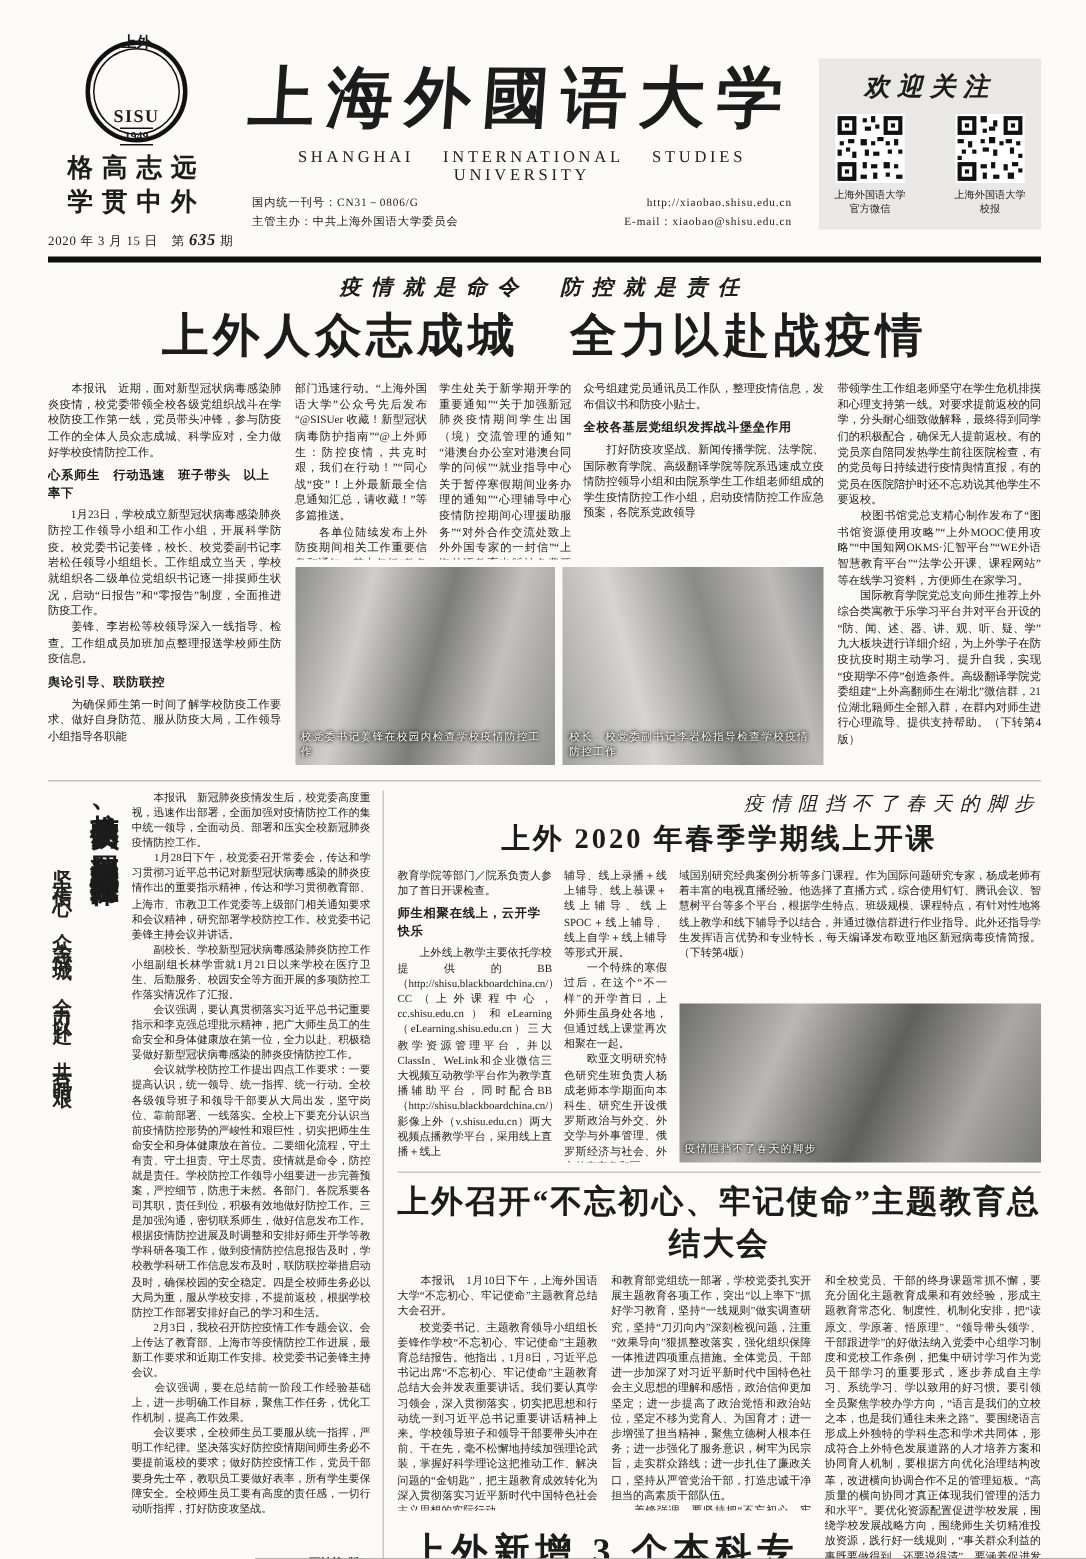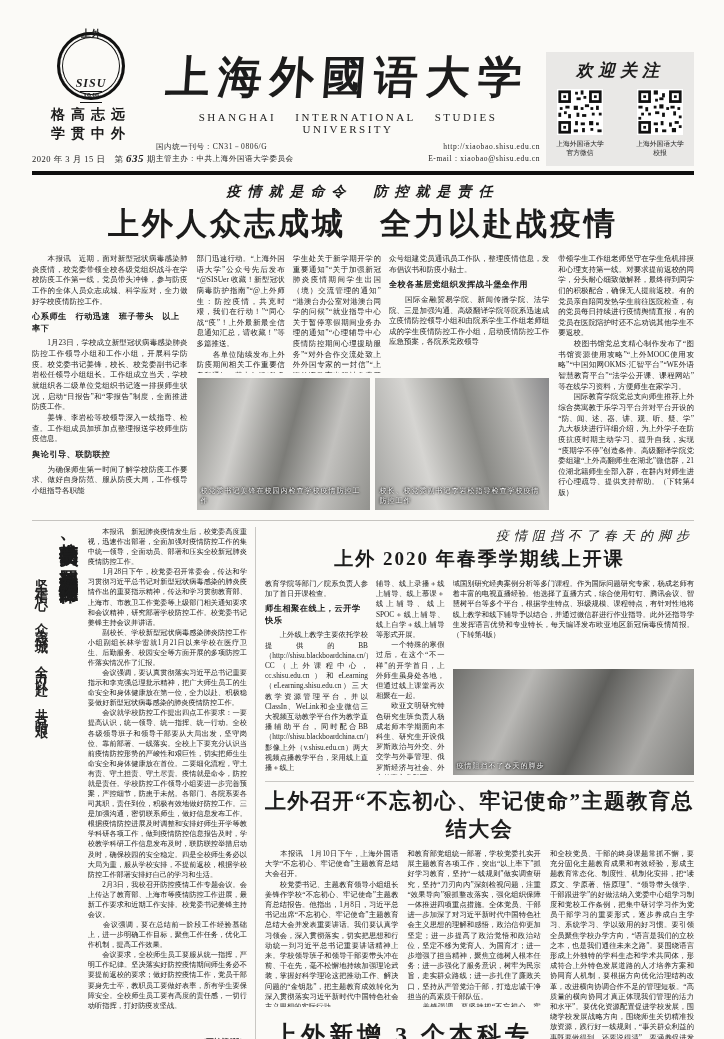--- a/index.html
+++ b/index.html
@@ -3,29 +3,29 @@
 <meta charset="utf-8">
 <style>
   html,body{margin:0;padding:0;background:#777;}
   .page{
     position:relative;width:724px;height:1039px;margin:0 auto;
     background:#fbfaf7;color:#1c1c1c;overflow:hidden;
     font-family:"Liberation Serif","DejaVu Serif",serif;
     box-sizing:border-box;padding:26px 30px 14px 32px;
   }
   
-  .masthead{display:flex;align-items:flex-end;height:140px;}
+  .masthead{display:flex;gap:12px;align-items:center;height:140px;}
   .mh-left{width:118px;flex:0 0 auto;text-align:center;}
   .seal{width:62px;height:62px;border:3px solid #111;border-radius:50%;
     margin:2px auto 6px;display:flex;flex-direction:column;align-items:center;justify-content:center;
     box-shadow:inset 0 0 0 2px #fbfaf7,inset 0 0 0 3px #111;line-height:1.05;}
   .seal .s1{font-size:10px;font-weight:700;}
-  .seal .s2{font-size:12px;font-weight:900;font-style:italic;letter-spacing:1px;margin-top:37px;}
+  .seal .s2{font-size:12px;font-weight:900;letter-spacing:1px;margin-top:37px;}
   .seal .s3{font-size:8px;font-weight:700;border-top:1px solid #111;border-bottom:1px solid #111;padding:1px 3px;margin-top:1px;}
-  .motto{font-size:14px;font-weight:700;letter-spacing:6px;line-height:1.35;white-space:pre-line;font-family:Liberation Serif, serif;}
+  .motto{font-size:17px;font-weight:700;letter-spacing:6px;line-height:1.35;white-space:pre-line;font-family:Liberation Serif, serif;}
   .dateline{font-size:8.5px;margin-top:8px;white-space:nowrap;letter-spacing:.5px;}
   .dateline b{font-size:11px;font-style:italic;}
   .mh-center{flex:1 1 auto;text-align:center;min-width:0;}
   .title-cn{font-size:44px;font-weight:900;letter-spacing:8px;line-height:1.25;
     font-family:"Liberation Serif","DejaVu Serif",serif;transform:skewX(-4deg);}
   .title-en{font-size:11px;letter-spacing:2.5px;word-spacing:14px;margin-top:6px;color:#222;}
   .pubinfo{margin-top:6px;font-size:7.5px;letter-spacing:.6px;padding:0 6px;color:#222;}
   .pubrow{display:flex;justify-content:space-between;line-height:1.7;}
   
   .follow{flex:0 0 auto;width:132px;background:#e9e8e6;padding:7px 8px 9px;text-align:center;}
@@ -231,21 +231,21 @@
         <div class="txt">　　为确保师生第一时间了解学校防疫工作要求、做好自身防范、服从防疫大局，工作领导小组指导各职能</div>
       </div>
       <div class="lmid">
         <div class="lmid-cols">
           <div class="lm2 txt">部门迅速行动。“上海外国语大学”公众号先后发布“@SISUer 收藏！新型冠状病毒防护指南”“@上外师生：防控疫情，共克时艰，我们在行动！”“同心战“疫”！上外最新最全信息通知汇总，请收藏！”等多篇推送。
 　　各单位陆续发布上外防疫期间相关工作重要信息和通知。其中包括“教务处给上外本科生的一封信”“研究生院：@全体研究生，参加2020年研究生招生考试的全体考生”“外国留</div>
           <div class="lm3 txt">学生处关于新学期开学的重要通知”“关于加强新冠肺炎疫情期间学生出国（境）交流管理的通知”“港澳台办公室对港澳台同学的问候”“就业指导中心关于暂停寒假期间业务办理的通知”“心理辅导中心疫情防控期间心理援助服务”“对外合作交流处致上外外国专家的一封信”“上海外语教育出版社免费开放旗下学习平台”等，帮助师生合理规划假期和春季学期，共同做好疫情防控。“上外党建”公</div>
           <div class="lm4">
             <div class="txt">众号组建党员通讯员工作队，整理疫情信息，发布倡议书和防疫小贴士。</div>
             <div class="subhead">全校各基层党组织发挥战斗堡垒作用</div>
-            <div class="txt">　　国际金融贸易学院、新闻传播学院、法学院、三是加强沟通、高级翻译学院等院系迅速成立疫情防控领导小组和由院系学生工作组老师组成的学生疫情防控工作小组，启动疫情防控工作应急预案，各院系党政领导</div>
+            <div class="txt">　　打好防疫攻坚战、新闻传播学院、法学院、国际教育学院、高级翻译学院等院系迅速成立疫情防控领导小组和由院系学生工作组老师组成的学生疫情防控工作小组，启动疫情防控工作应急预案，各院系党政领导</div>
           </div>
         </div>
         <div class="photo-strip">
           <div class="photo">
             <div class="photo-cap">校党委书记姜锋在校园内检查学校疫情防控工作</div>
           </div>
           <div class="photo ph2">
             <div class="photo-cap">校长、校党委副书记李岩松指导检查学校疫情防控工作</div>
           </div>
         </div>

